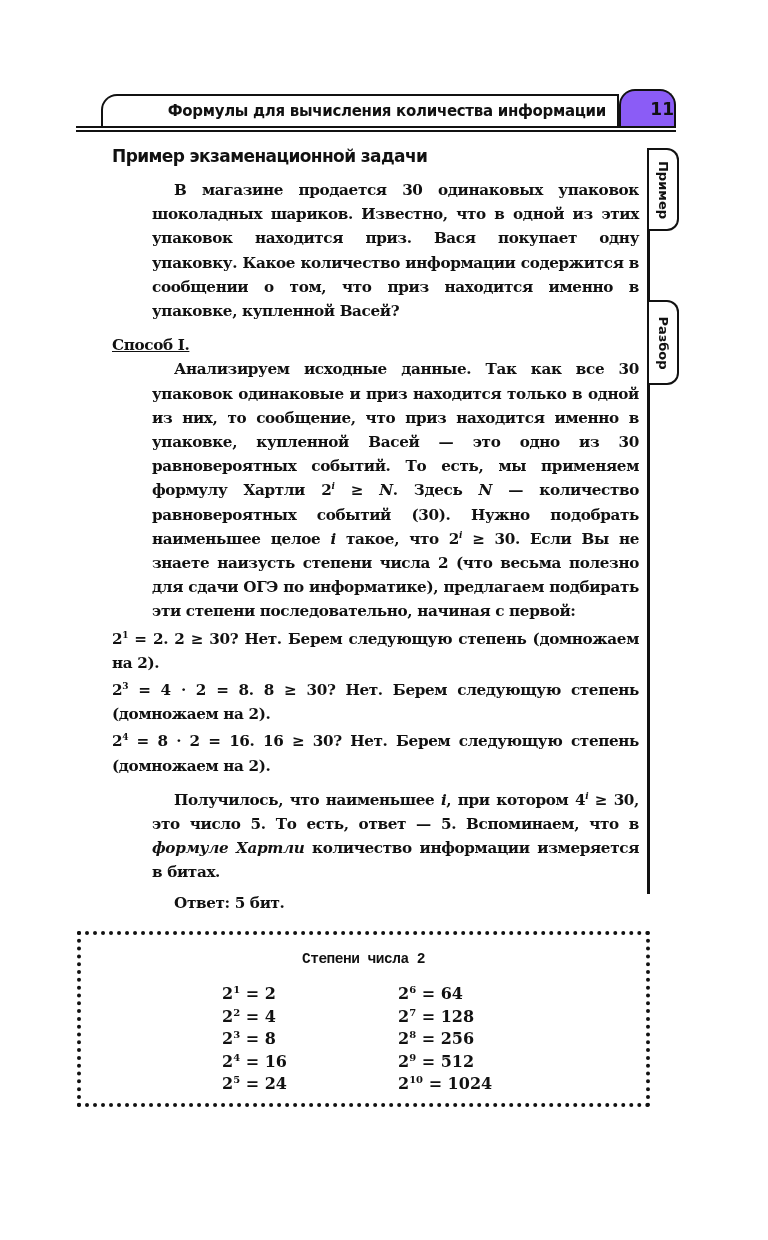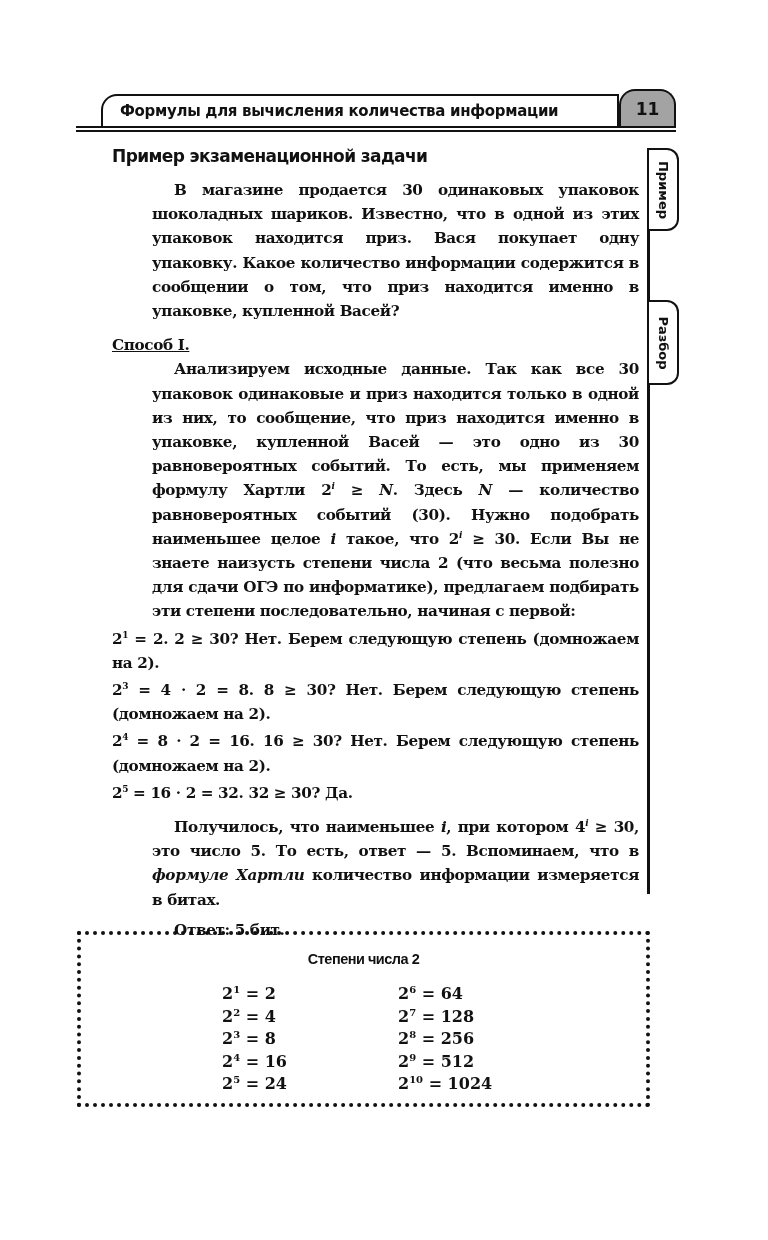--- a/index.html
+++ b/index.html
@@ -7,27 +7,27 @@
          font-family: "DejaVu Serif", "Liberation Serif", serif; color: #111; }
 
   
   .hdr-line { position: absolute; left: 76px; width: 600px; height: 2px; background: #111; }
   .hdr-line.l1 { top: 126px; }
   .hdr-line.l2 { top: 130px; height: 1.5px; }
   .hdr-tab { position: absolute; left: 101px; top: 94px; width: 518px; height: 33px;
              border: 2px solid #111; border-bottom: none; border-radius: 16px 0 0 0;
              box-sizing: border-box; }
   .hdr-title { position: absolute; left: 120px; top: 96px; width: 486px; height: 30px;
-               text-align: left; font-family: "DejaVu Sans", sans-serif; font-weight: bold;
+               text-align: right; font-family: "DejaVu Sans", sans-serif; font-weight: bold;
                font-size: 15px; line-height: 30px; letter-spacing: -0.3px; }
   .page-tab { position: absolute; left: 619px; top: 89px; width: 57px; height: 38px;
-              background: #a3a3a3; border: 2px solid #111; border-bottom: none;
+              background: #8b5cf6; border: 2px solid #111; border-bottom: none;
               border-radius: 16px 16px 0 0; box-sizing: border-box;
               font-family: "DejaVu Sans", sans-serif; font-weight: bold; font-size: 17px;
-              text-align: center; line-height: 36px; }
+              text-align: right; line-height: 36px; }
 
   
   .margin-line { position: absolute; left: 647px; top: 148px; width: 3px; height: 746px; background: #111; }
   .side-tab { position: absolute; left: 649px; width: 30px; border: 2px solid #111; border-left: none;
               border-radius: 0 12px 12px 0; box-sizing: border-box; background: #fff; }
   .side-tab.t1 { top: 148px; height: 83px; }
   .side-tab.t2 { top: 300px; height: 85px; }
   .side-tab span { position: absolute; left: 50%; top: 50%;
                    transform: translate(-50%, -50%) rotate(90deg);
                    font-family: "DejaVu Sans", sans-serif; font-weight: bold; font-size: 13px;
@@ -43,21 +43,21 @@
   .u { text-decoration: underline; }
   .steps { margin-top: 0; }
   .steps p { text-indent: 0; margin-left: 0; }
   sup { font-size: 9px; line-height: 0; vertical-align: 6px; }
   i { font-style: italic; }
 
   
   .powers { position: absolute; left: 77px; top: 931px; width: 573px; height: 176px;
             border: 4px dotted #111; box-sizing: border-box; }
   .powers-title { position: absolute; left: 0; right: 0; top: 16px; text-align: center;
-                  font-family: Liberation Sans, sans-serif; font-weight: bold; font-size: 14.5px; letter-spacing: -0.5px; }
+                  font-family: Liberation Mono, monospace; font-weight: bold; font-size: 14.5px; letter-spacing: -0.5px; }
   .col { position: absolute; top: 48px; font-weight: bold; font-size: 16px; line-height: 22.5px; margin-left: 7px; }
   .col.c1 { left: 134px; }
   .col.c2 { left: 310px; }
   .col div sup { font-size: 10px; vertical-align: 6px; }
 </style>
 </head>
 <body>
 
 <div class="hdr-tab"></div>
 <div class="hdr-title">Формулы для вычисления количества информации</div>
@@ -80,21 +80,20 @@
   <div class="gap"></div>
 
   <p class="u">Способ I.</p>
 
   <p class="indent"><span>Анализируем исходные данные. Так как все 30 упаковок одинаковые и приз находится только в одной из них, то сообщение, что приз находится именно в упаковке, купленной Васей — это одно из 30 равновероятных событий. То есть, мы применяем формулу Хартли 2</span><sup style="font-style:italic">i</sup><span> ≥ </span><i>N</i><span>. Здесь </span><i>N</i><span> — количество равновероятных событий (30). Нужно подобрать наименьшее целое </span><i>i</i><span> такое, что 2</span><sup style="font-style:italic">i</sup><span> ≥ 30. Если Вы не знаете наизусть степени числа 2 (что весьма полезно для сдачи ОГЭ по информатике), предлагаем подбирать эти степени последовательно, начиная с первой:</span></p>
 
   <div class="steps" style="padding-left:0">
     <p style="margin-left:0;padding-left:0;text-indent:0;margin-top:3px">2<sup>1</sup><span> = 2. 2 ≥ 30? Нет. Берем следующую степень (домножаем на 2).</span></p>
     <p style="margin-top:3px">2<sup>3</sup><span> = 4 · 2 = 8. 8 ≥ 30? Нет. Берем следующую степень (домножаем на 2).</span></p>
     <p style="margin-top:3px">2<sup>4</sup><span> = 8 · 2 = 16. 16 ≥ 30? Нет. Берем следующую степень (домножаем на 2).</span></p>
-    <p style="margin-top:3px">2<sup>5</sup><span> = 16 · 2 = 32. 32 ≥ 30? Да.</span></p>
   </div>
   <div class="gap"></div>
 
   <p class="indent"><span>Получилось, что наименьшее </span><i>i</i><span>, при котором 4</span><sup style="font-style:italic">i</sup><span> ≥ 30, это число 5. То есть, ответ — 5. Вспоминаем, что в </span><i>формуле Хартли</i><span> количество информации измеряется в битах.</span></p>
   <div class="gap" style="height:6px"></div>
   <p class="indent">Ответ: 5 бит.</p>
 </div>
 
 <div class="powers">
   <div class="powers-title">Степени числа 2</div>

